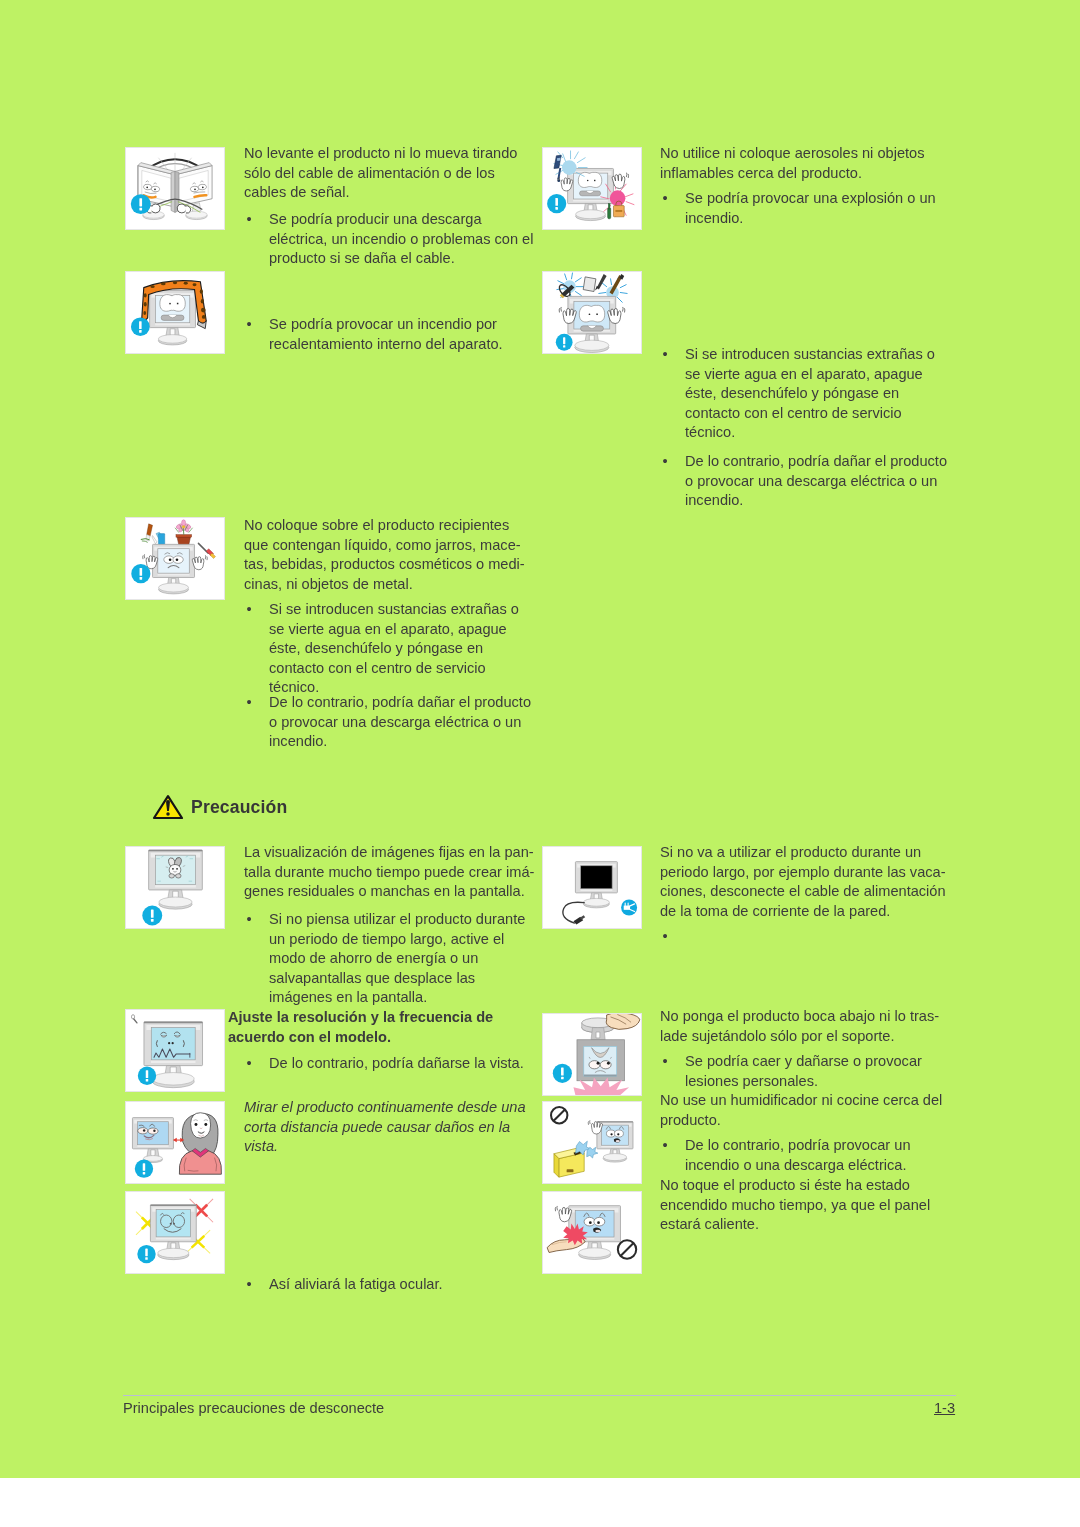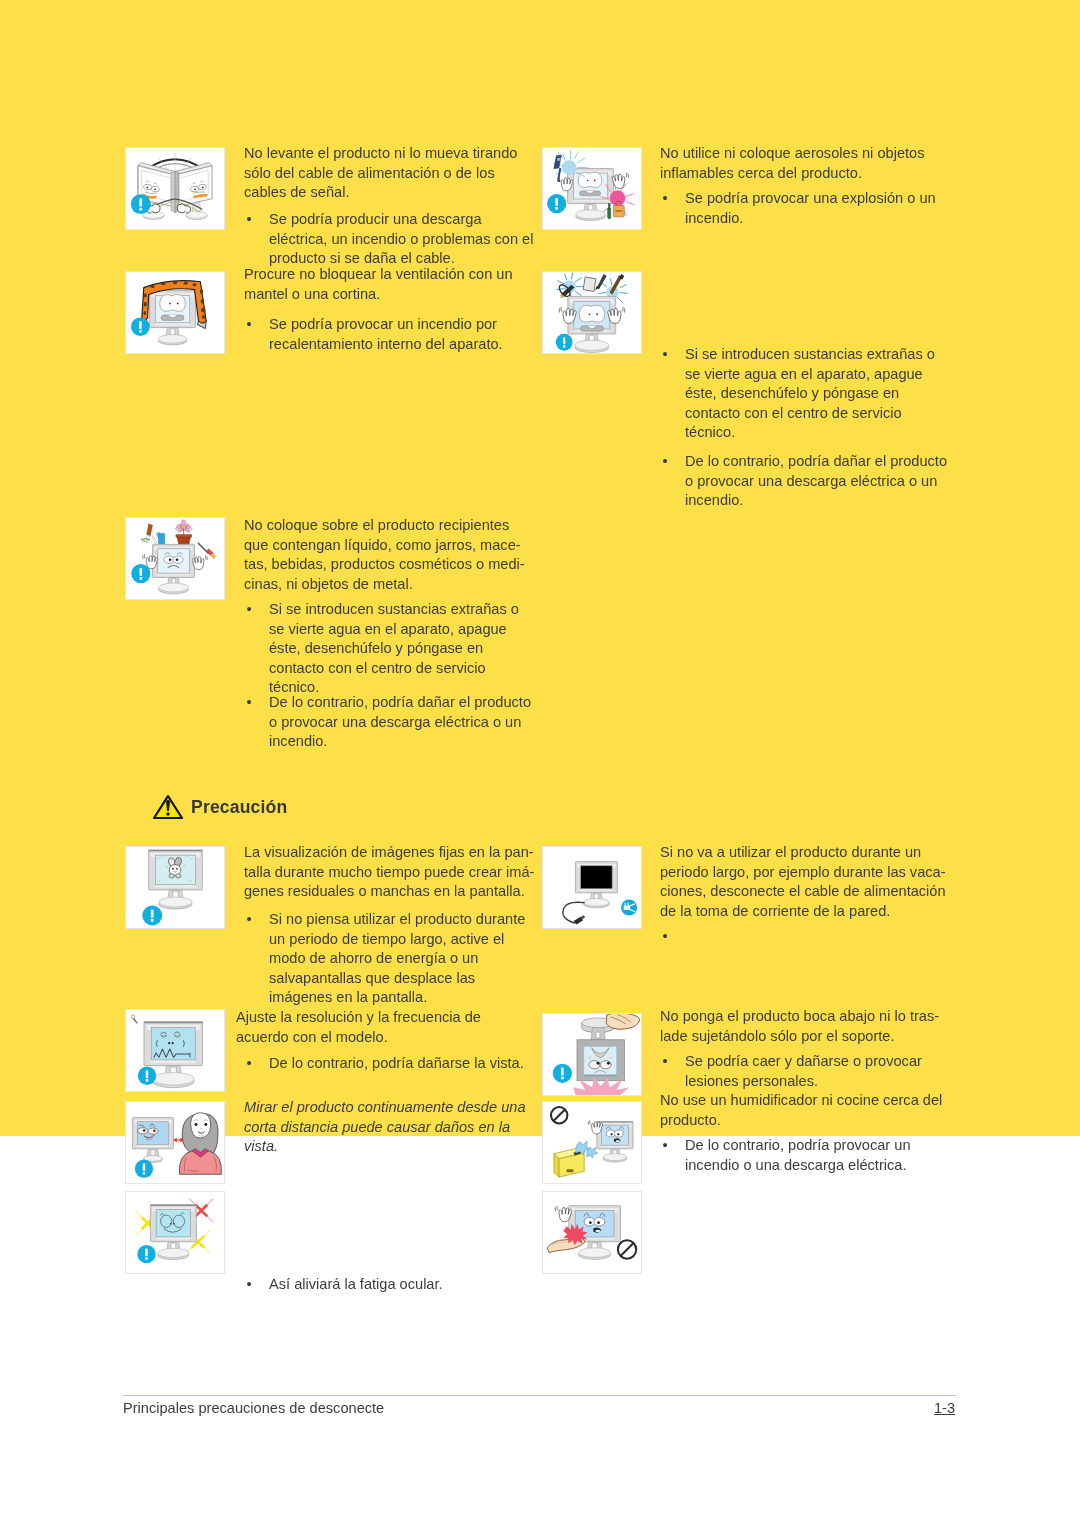--- a/index.html
+++ b/index.html
@@ -1,18 +1,18 @@
 <!DOCTYPE html>
 <html><head>
 <meta charset="utf-8">
 <title>Precauciones de seguridad</title>
 <style>
   html,body{margin:0;padding:0;background:#fff;}
   body{width:1080px;height:1527px;font-family:"Liberation Sans",sans-serif;color:#3c3c3c;overflow:hidden;}
-  .page{position:relative;width:1080px;height:1136px;background:#fde047;}
+  .page{position:relative;width:1080px;height:1478px;background:#bef264;}
   .imgbox{position:absolute;border:1px solid #e6e6e6;background:#fff;box-sizing:border-box;overflow:hidden;}
   .imgbox svg{display:block;width:100%;height:100%;}
   .para{position:absolute;font-size:14.6px;line-height:19.55px;color:#3c3c3c;margin:0;}
   .bul{position:absolute;font-size:14.6px;line-height:19.55px;color:#3c3c3c;margin:0;padding-left:22px;}
   .bul .dot{position:absolute;left:-0.5px;top:0.3px;width:14px;text-align:left;}
   .caution-head{position:absolute;font-size:17.6px;font-weight:bold;color:#373737;letter-spacing:0.15px;}
   .caution-tri{position:absolute;}
   .footer-rule{position:absolute;background:#b9bcd8;height:1px;}
   .footer-txt{position:absolute;font-size:14.6px;line-height:19.55px;color:#3c3c3c;}
 </style>
@@ -123,21 +123,20 @@
             <circle cx="79.5" cy="46" r="2.0"></circle>
           </g>
         </g>
         <g>
           <circle cx="14.5" cy="56.1" r="9.6" fill="#11aee0"></circle>
           <rect x="13.20" y="50.34" width="2.59" height="7.97" rx="0.52" fill="#fff"></rect>
           <rect x="13.20" y="59.56" width="2.59" height="2.59" rx="0.39" fill="#fff"></rect>
         </g>
       </svg>
     </div>
-<p class="para" style="left:244px;top:265px;width:292px;">Procure no bloquear la ventilación con un mantel o una cortina.</p>
 <p class="bul" style="left:247px;top:315px;width:267.5px;"><span class="dot">•</span><span>Se podría provocar un incendio por recalentamiento interno del aparato.</span></p>
 <div class="imgbox" style="left:125px;top:517px;width:100px;height:83px;">
       <svg viewBox="0 0 100 83" xmlns="http://www.w3.org/2000/svg">
         <g>
           <path d="M23 6 l4 1.5 l-2.5 11 l-3.5 -1.5 z" fill="#b5540f" stroke="#6b3208" stroke-width="0.4"></path>
           <path d="M21 17 l3.5 1.5 l-1.5 5 l-3 -1.2 z" fill="#efefef" stroke="#999" stroke-width="0.4"></path>
           <path d="M27 18 l4.5 6.5 l-1.5 2 l-3.5 -7 z" fill="#fff" stroke="#8a8a8a" stroke-width="0.4"></path>
           <path d="M30.5 16 l3 5.5 l3 -2.5 l-2.5 -4.5 z" fill="#7fcbeb" stroke="#3b89ad" stroke-width="0.4"></path>
           <rect x="33" y="16" width="6.5" height="11" rx="0.6" fill="#2aa5dd" stroke="#1b7ba8" stroke-width="0.4"></rect>
           <path d="M15 22 q5.5 -2 9 0.5" fill="none" stroke="#4d8a37" stroke-width="1"></path>
@@ -387,21 +386,21 @@
           <ellipse cx="48.20" cy="73.20" rx="21.39" ry="6.42" fill="#d9d9d9" stroke="#9c9c9c" stroke-width="0.6"></ellipse>
           <ellipse cx="48.20" cy="70.50" rx="21.39" ry="6.42" fill="#f2f2f2" stroke="#a8a8a8" stroke-width="0.55"></ellipse>
         </g>
         <g>
           <circle cx="21.3" cy="67.4" r="9.4" fill="#11aee0"></circle>
           <rect x="20.03" y="61.76" width="2.54" height="7.80" rx="0.51" fill="#fff"></rect>
           <rect x="20.03" y="70.78" width="2.54" height="2.54" rx="0.38" fill="#fff"></rect>
         </g>
       </svg>
     </div>
-<p class="para" style="left:236px;top:1008px;width:292px;">Ajuste la resolución y la frecuencia de acuerdo con el modelo.</p>
+<p class="para" style="left:228px;top:1008px;width:292px;font-weight:bold;">Ajuste la resolución y la frecuencia de acuerdo con el modelo.</p>
 <p class="bul" style="left:247px;top:1054px;width:267.5px;"><span class="dot">•</span><span>De lo contrario, podría dañarse la vista.</span></p>
 <div class="imgbox" style="left:125px;top:1101px;width:100px;height:83px;">
       <svg viewBox="0 0 100 83" xmlns="http://www.w3.org/2000/svg">
         <g>
           <rect x="6.40" y="16.00" width="42.00" height="32.00" rx="0.8" fill="#dcdcdc" stroke="#a2a2a2" stroke-width="0.8"></rect>
           <rect x="8.08" y="18.24" width="38.64" height="3.84" fill="#ededed"></rect>
           <rect x="11.44" y="43.52" width="31.92" height="2.56" fill="#ededed"></rect>
           <rect x="11.65" y="20.20" width="31.50" height="23.60" fill="#aed8f2" stroke="#9c9c9c" stroke-width="0.7"></rect>
           <g>
             <path d="M13 24 q3.6 -1.2 5.6 1.2" fill="none" stroke="#6a6a6a" stroke-width="0.85"></path>
@@ -633,16 +632,17 @@
         </g>
         <g fill="#ef4a63" transform="translate(24,35) scale(0.70)">
           <path d="M0 0 l6 5 l1 -9 l5 8 l4 -8 l2 9 l7 -5 l-2 8 l8 1 l-7 5 l6 5 l-8 0 l1 7 l-7 -5 l-4 7 l-3 -7 l-7 4 l1 -7 l-8 -1 l6 -5 l-6 -5 z"></path>
         </g>
         <g>
           <circle cx="85.9" cy="58.9" r="9.4" fill="none" stroke="#2b2b2b" stroke-width="2.1"></circle>
           <line x1="79.25420000000001" y1="65.5458" x2="92.5458" y2="52.2542" stroke="#2b2b2b" stroke-width="2.1"></line>
         </g>
       </svg>
     </div>
+<p class="para" style="left:660px;top:1176px;width:292px;">No toque el producto si éste ha estado encendido mucho tiempo, ya que el panel estará caliente.</p>
 <div class="footer-rule" style="left:123px;top:1395px;width:833px;"></div>
 <div class="footer-txt" style="left:123px;top:1399px;">Principales precauciones de desconecte</div>
 <div class="footer-txt" style="left:934px;top:1399px;text-decoration:underline;">1-3</div>
 </div>
 
 </body></html>

